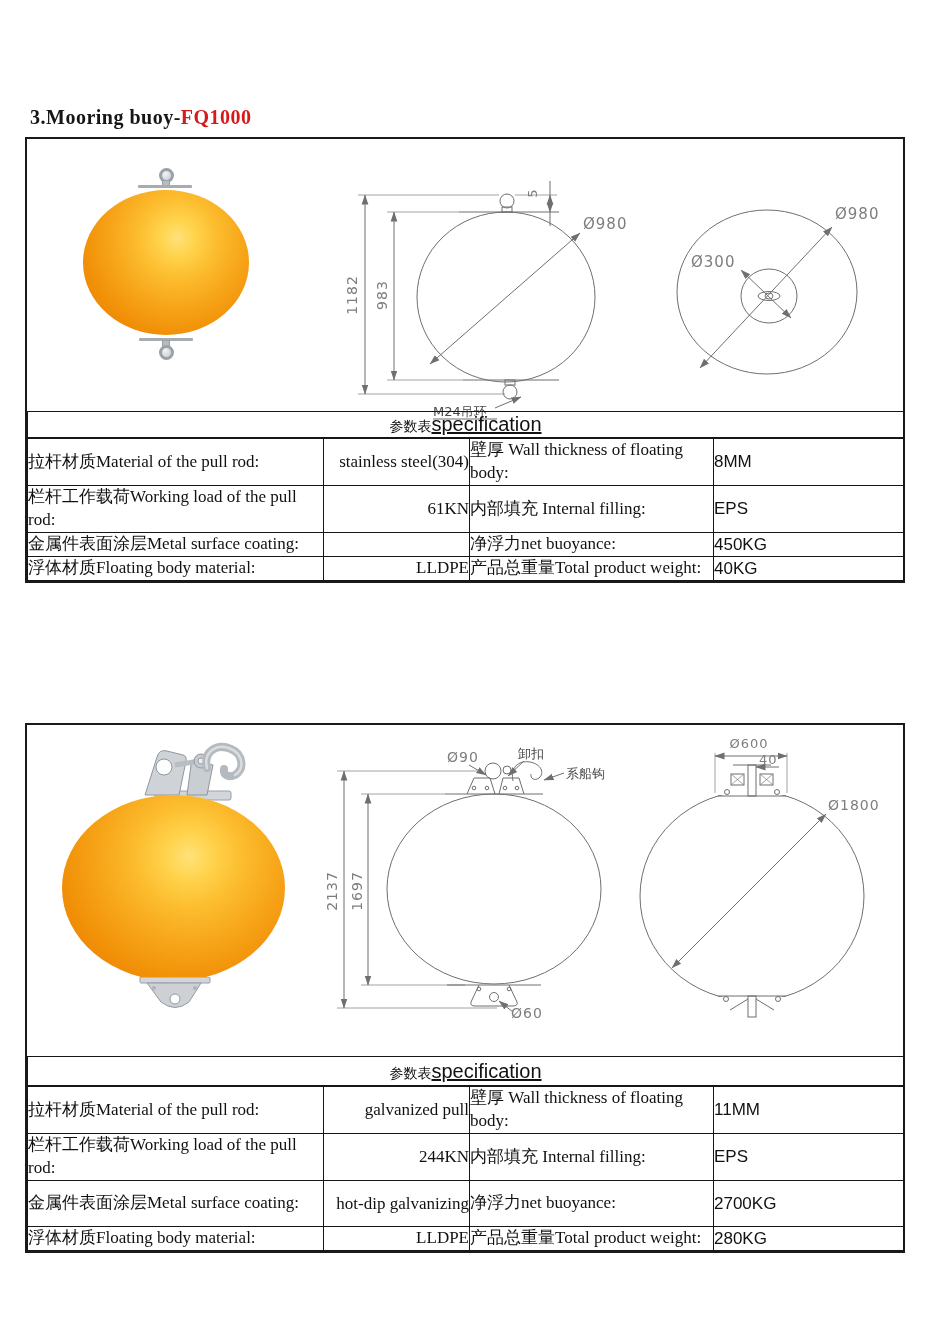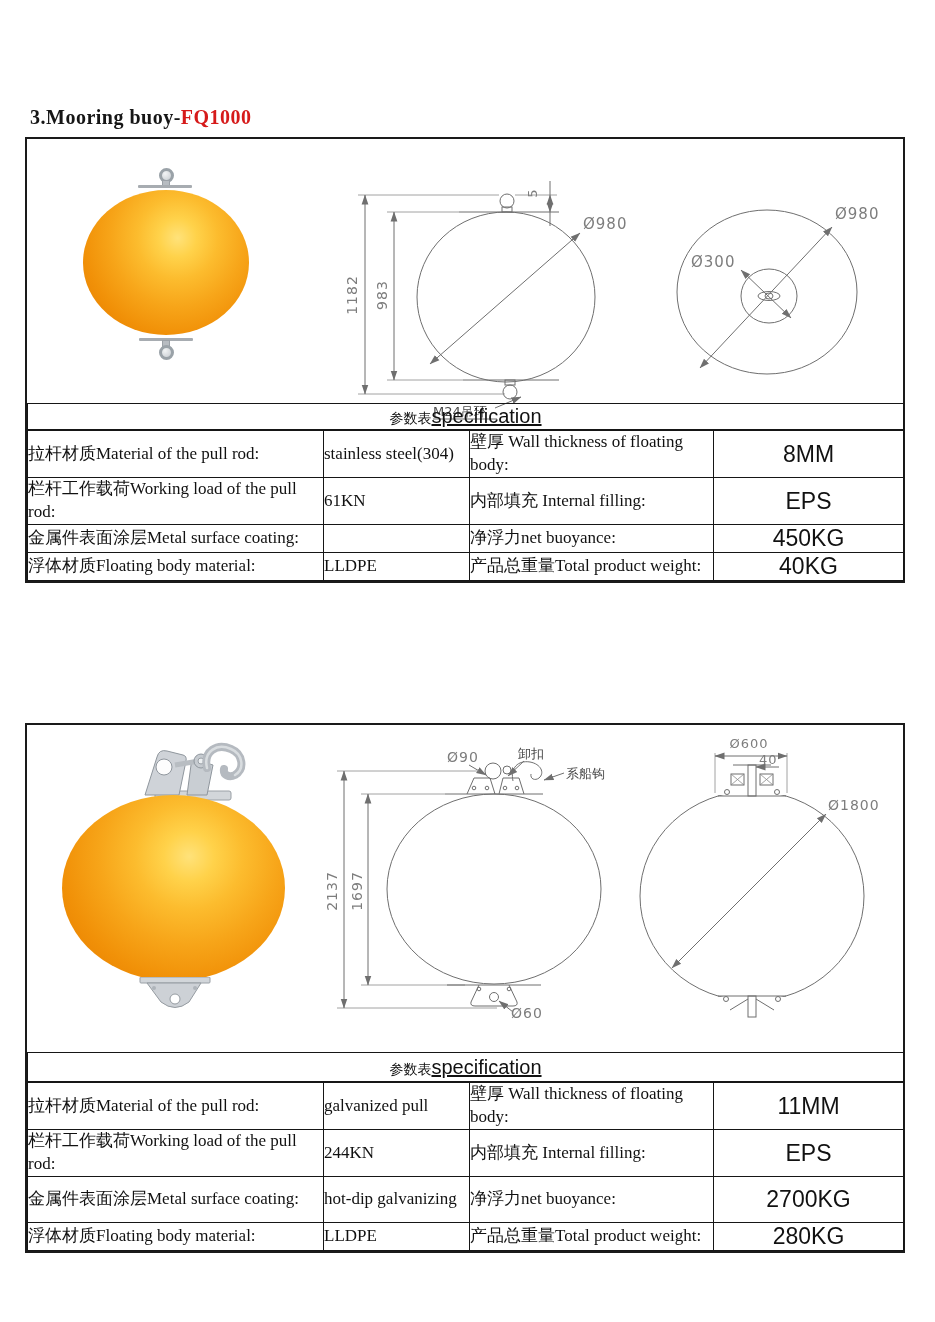--- a/index.html
+++ b/index.html
@@ -24,22 +24,22 @@
   .thin{stroke:#8a8a8a;stroke-width:0.8;fill:none;}
   .dtxt{font-family:"DejaVu Sans", sans-serif;fill:#7d7d7d;letter-spacing:1px;}
   .ztxt{font-family:"DejaVu Sans", sans-serif;fill:#4a4a4a;}
   
   .spec{position:absolute;left:0;bottom:0;width:100%;border-collapse:collapse;table-layout:fixed;}
   .spec td{border:1px solid #161616;overflow:hidden;padding:0;vertical-align:middle;}
   .spec tr.hdr td{border-bottom:2px solid #161616;text-align:center;}
   .hzh{font-family:"Liberation Serif", serif;font-size:14px;}
   .hen{font-family:"Liberation Sans", sans-serif;font-size:20px;text-decoration:underline;}
   .lab{font-family:"Liberation Serif", serif;font-size:17px;padding:1px 5px;line-height:1.35;}
-  .vser{font-family:"Liberation Serif", serif;font-size:17px;text-align:left;line-height:1.3;}
-  .vsan{font-family:"Liberation Sans", sans-serif;font-size:23px;text-align:center;}
+  .vser{font-family:"Liberation Serif", serif;font-size:17px;text-align:right;line-height:1.3;}
+  .vsan{font-family:"Liberation Sans", sans-serif;font-size:17px;}
 </style>
 </head>
 <body>
 
 <div class="page">
 
   <div class="section-title" style="top:106px;">
     <span>3.Mooring buoy-</span><span class="model">FQ1000</span>
   </div>
 

